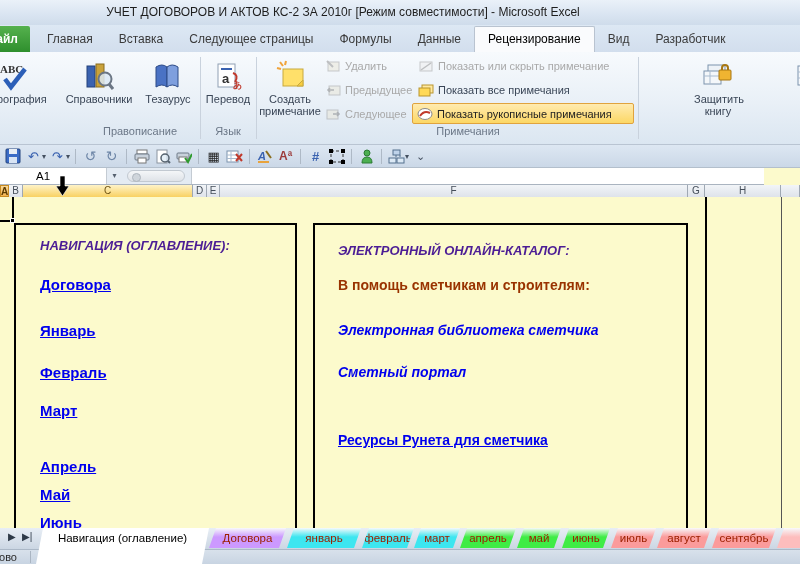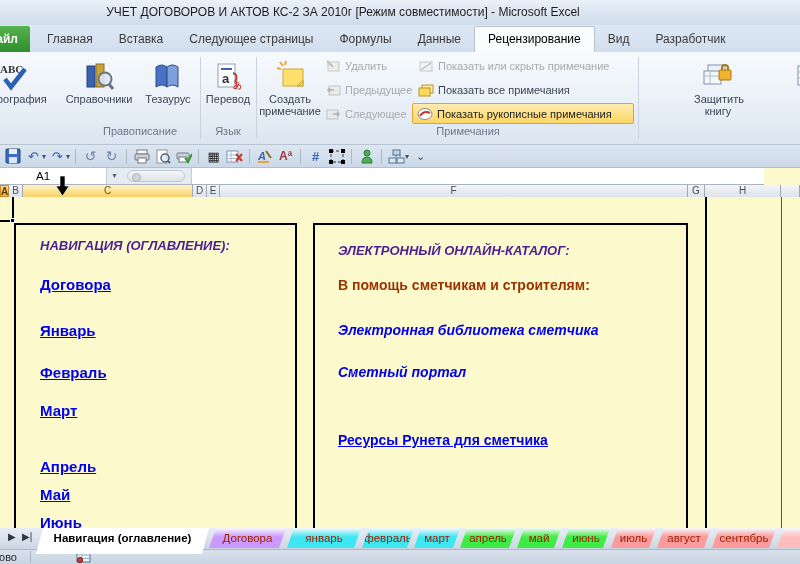--- a/index.html
+++ b/index.html
@@ -78,21 +78,21 @@
   .glink3{font-size:14px;font-weight:bold;color:#0000EE;text-decoration:underline;}
   .gsub{font-size:14px;font-weight:bold;color:#993300;}
   
   .colcursor{position:absolute;left:56px;top:176px;z-index:30;}
   
   .tabstrip{position:absolute;left:0;top:528px;width:800px;height:21px;
     background:linear-gradient(#E8EEF5,#CBD6E3);}
   .tnav{position:absolute;top:3px;font-size:10px;color:#2e3a48;}
   .sheettab{position:absolute;top:0;height:20px;line-height:20px;font-size:11.5px;text-align:center;
     clip-path:polygon(7px 0,100% 0,calc(100% - 7px) 100%,0 100%);overflow:hidden;white-space:nowrap;}
-  .sheettab.active{font-weight:bold;height:26px;z-index:2;}
+  .sheettab.active{font-weight:normal;height:36px;z-index:2;}
   
   .status{position:absolute;left:0;top:549px;width:800px;height:15px;box-sizing:border-box;
     background:linear-gradient(#D8E1EB,#C8D4E2);border-top:1px solid #ABB8C7;font-size:11px;color:#2c2c2c;}
   .stext{position:absolute;left:-17px;top:1px;}
   .ssep{position:absolute;left:30px;top:1px;width:1px;height:12px;background:#AAB5C2;}
 </style>
 </head>
 <body>
 
 <div class="app">

